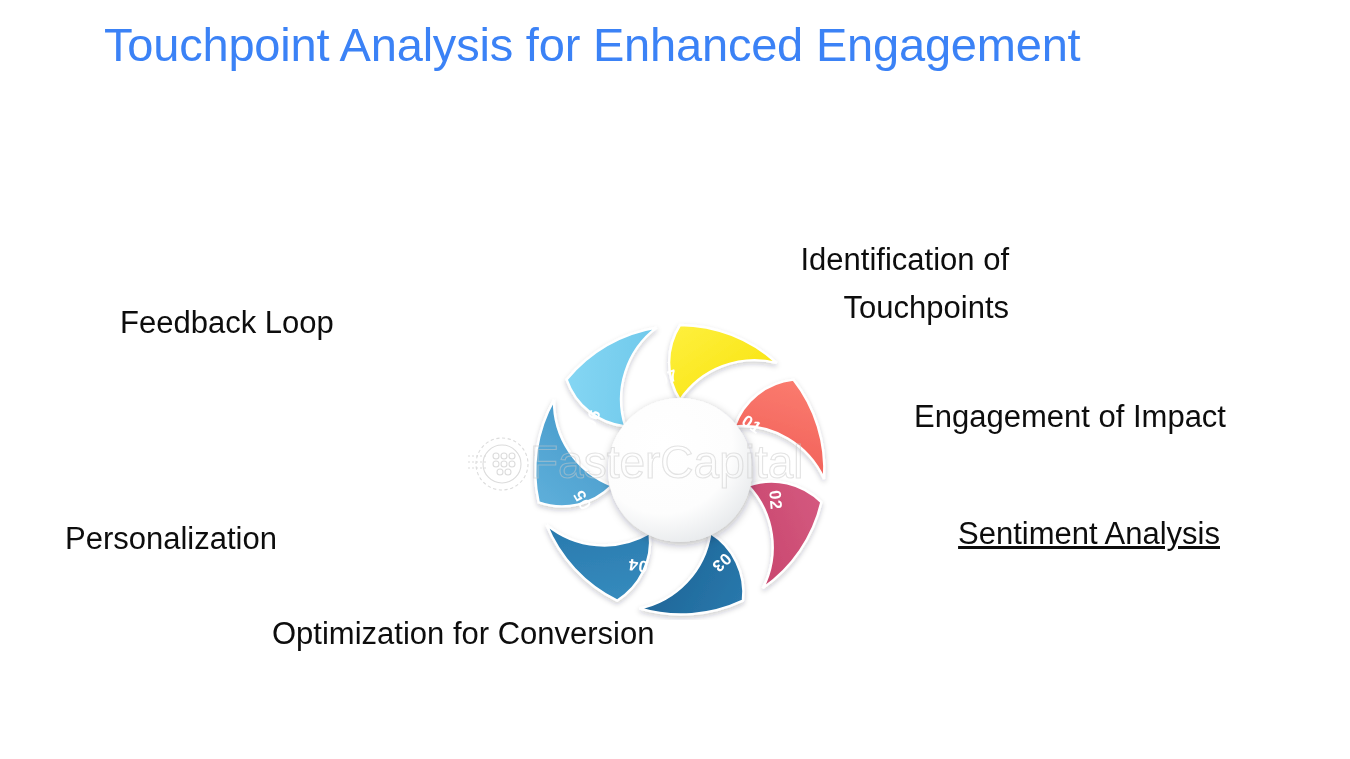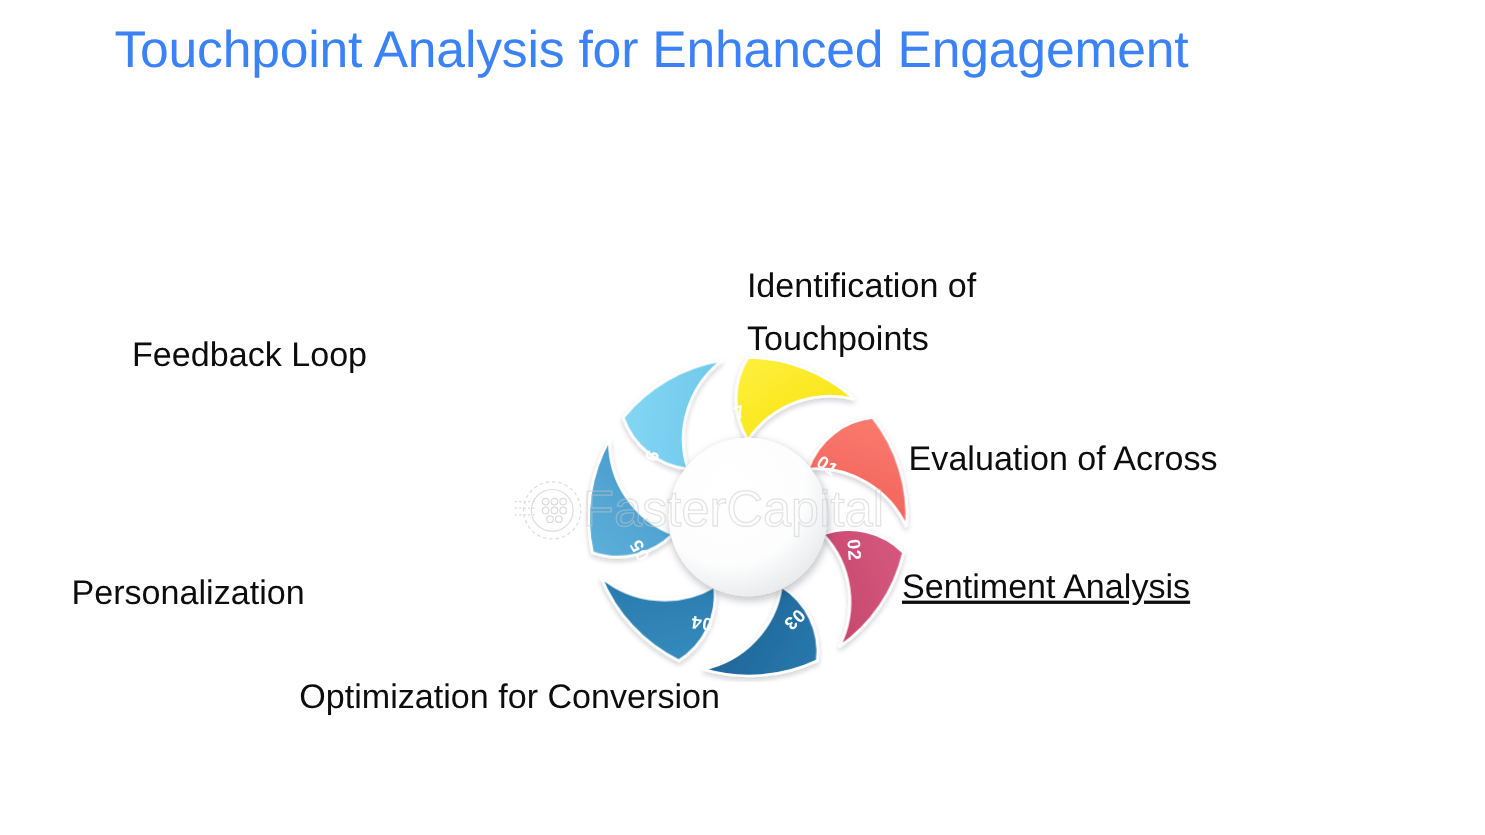--- a/index.html
+++ b/index.html
@@ -62,21 +62,21 @@
 
   
   .callout {
     position: absolute;
     font-size: 31px;
     font-weight: 400;
     line-height: 1.55;
     color: #0d0d0d;
     white-space: pre-line;
   }
-  .callout.right { text-align: left; }
+  .callout.right { text-align: right; }
   .callout.left  { text-align: left; }
 
   #label-01 { left: 679px; top: 236px; width: 330px; }
   #label-02 { left: 826px; top: 393px; width: 400px; }
   #label-03 { left: 820px; top: 510px; width: 400px; text-decoration: underline; }
   #label-04 { left: 272px; top: 610px; width: 560px; }
   #label-05 { left: 65px;  top: 515px; width: 420px; }
   #label-06 { left: 55px;  top: 415px; width: 430px; }
   #label-07 { left: 81px;  top: 299px; width: 400px; margin-left: 39px; }
 </style>
@@ -174,21 +174,21 @@
       <circle cx="34" cy="44" r="3"></circle>
         <circle cx="42" cy="44" r="3"></circle>
       <path d="M2 28h18 M2 34h18 M2 40h18" stroke-dasharray="2 2"></path>
     </g>
     <text x="64" y="50" font-family="Liberation Sans, sans-serif" font-size="46" fill="none" stroke="#c9c9c9" stroke-width="1.15">FasterCapital</text>
   </svg>
 
   <div class="callout right" id="label-01">Identification of
 Touchpoints</div>
 
-  <div class="callout right" id="label-02">Evaluation of Across</div>
+  <div class="callout right" id="label-02">Engagement of Impact</div>
 
   <div class="callout right" id="label-03">Sentiment Analysis</div>
 
   <div class="callout" id="label-04">Optimization for Conversion</div>
 
   <div class="callout left" id="label-05"> Personalization</div>
 
 
   <div class="callout left" id="label-07">Feedback Loop</div>
 </div>

